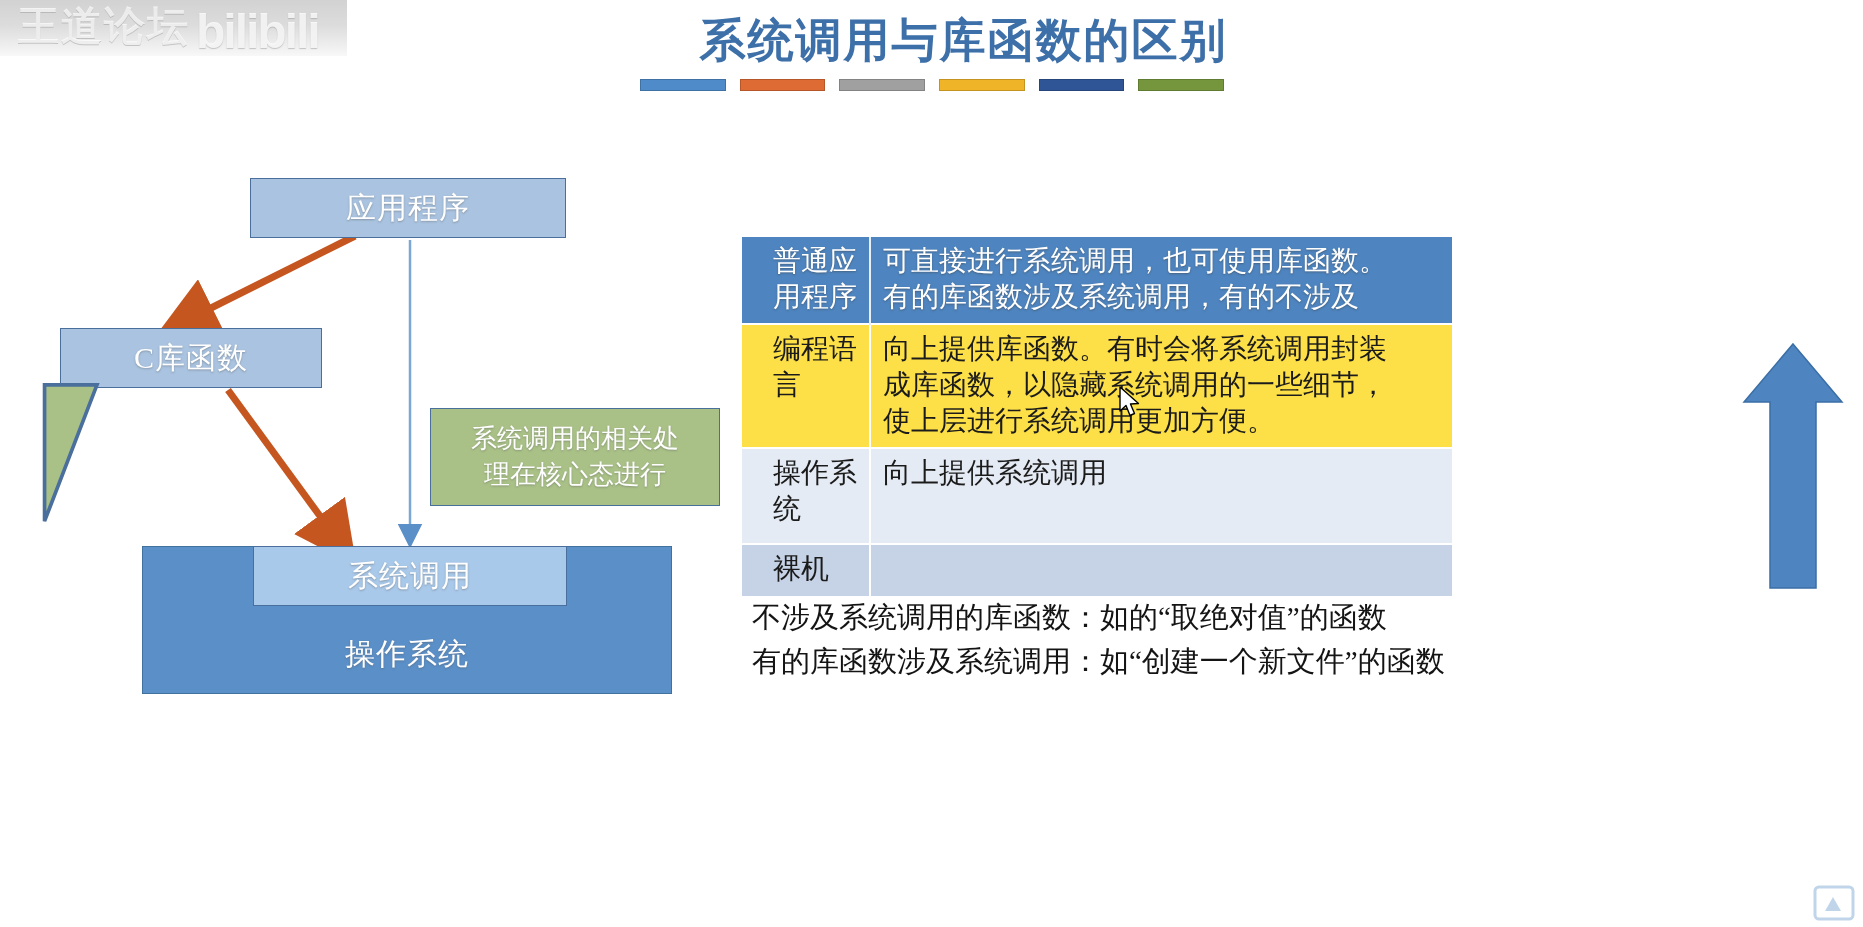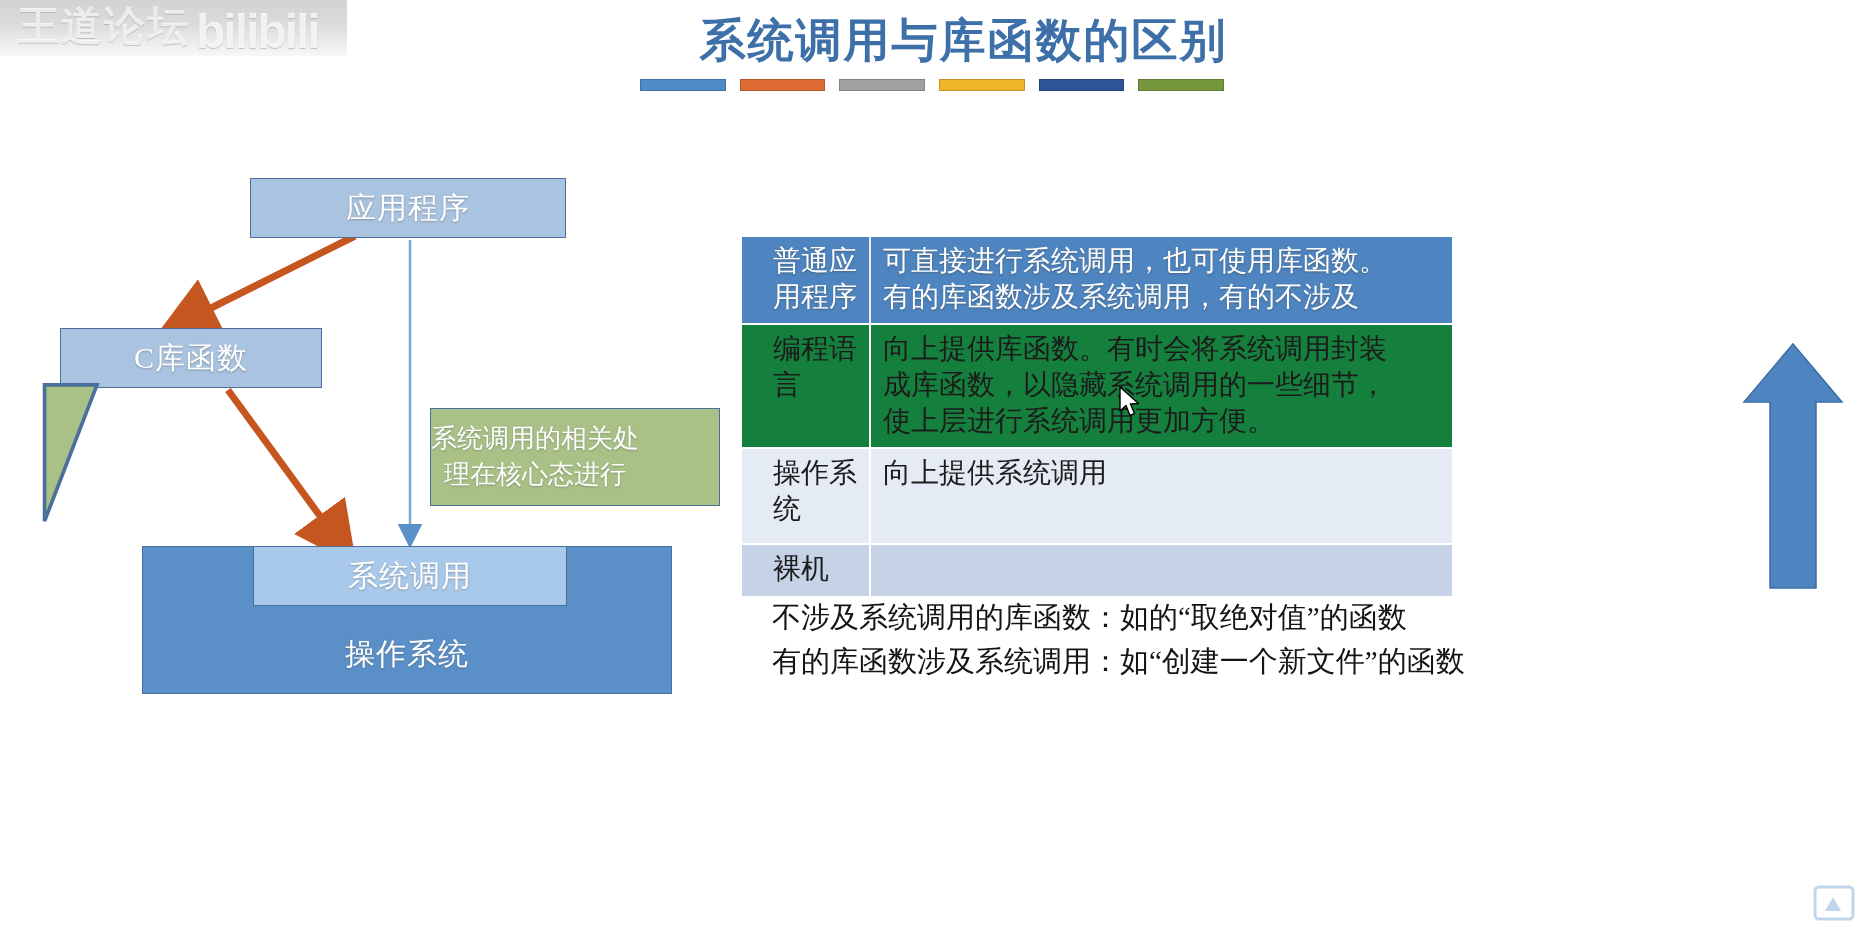--- a/index.html
+++ b/index.html
@@ -75,21 +75,21 @@
   }
 
   
   #diagram svg{position:absolute;left:0;top:0;width:760px;height:927px;overflow:visible;}
 
   
   #callout{
     position:absolute;left:430px;top:408px;width:290px;height:98px;
     background:#a9c187;border:1px solid #4a6f9c;box-sizing:border-box;
     color:#ffffff;font-size:26px;line-height:36px;text-align:center;
-    display:flex;align-items:center;justify-content:flex-start;
+    display:flex;align-items:center;justify-content:center;
     text-shadow:0 1px 2px rgba(90,90,90,.45);
   }
   #callout-tail{
     position:absolute;left:430px;top:505px;width:290px;height:60px;
   }
 
   
   #tbl{
     position:absolute;left:742px;top:237px;width:710px;
     border-collapse:collapse;table-layout:fixed;
@@ -97,36 +97,36 @@
   #tbl td{
     vertical-align:top;box-sizing:border-box;
     padding:6px 10px 8px 12px;
     font-size:28px;line-height:36px;
     border:0;
   }
   #tbl td.k{width:128px;padding-left:31px;}
   #tbl tr.r0 td{background:#4e85c0;color:#ffffff;
     text-shadow:0 1px 2px rgba(60,60,60,.5);}
   #tbl tr.r0 td.k{border-right:2px solid #e8eef6;}
-  #tbl tr.r1 td{background:#15803d;color:#1b1b1b;}
+  #tbl tr.r1 td{background:#fde047;color:#1b1b1b;}
   #tbl tr.r1 td.k{border-right:2px solid #ffffff;}
   #tbl tr.r2 td{background:#e5ebf4;color:#1b1b1b;}
   #tbl tr.r2 td.k{border-right:2px solid #ffffff;}
   #tbl tr.r3 td{background:#c6d3e6;color:#1b1b1b;}
   #tbl tr.r3 td.k{border-right:2px solid #ffffff;}
   #tbl tr.r1 td, #tbl tr.r2 td{border-top:2px solid #ffffff;}
   #tbl tr.r3 td{border-top:2px solid #ffffff;}
 
   
   #uparrow{position:absolute;left:1738px;top:340px;width:110px;height:250px;}
 
   
   #notes{
     position:absolute;left:752px;top:595px;width:790px;
-    font-size:29px;line-height:44px;color:#141414;margin-left:20px;
+    font-size:29px;line-height:44px;color:#141414;
   }
 
   
   #corner{
     position:absolute;right:6px;bottom:2px;width:46px;height:44px;
     opacity:.55;
   }
 </style>
 </head>
 <body>

